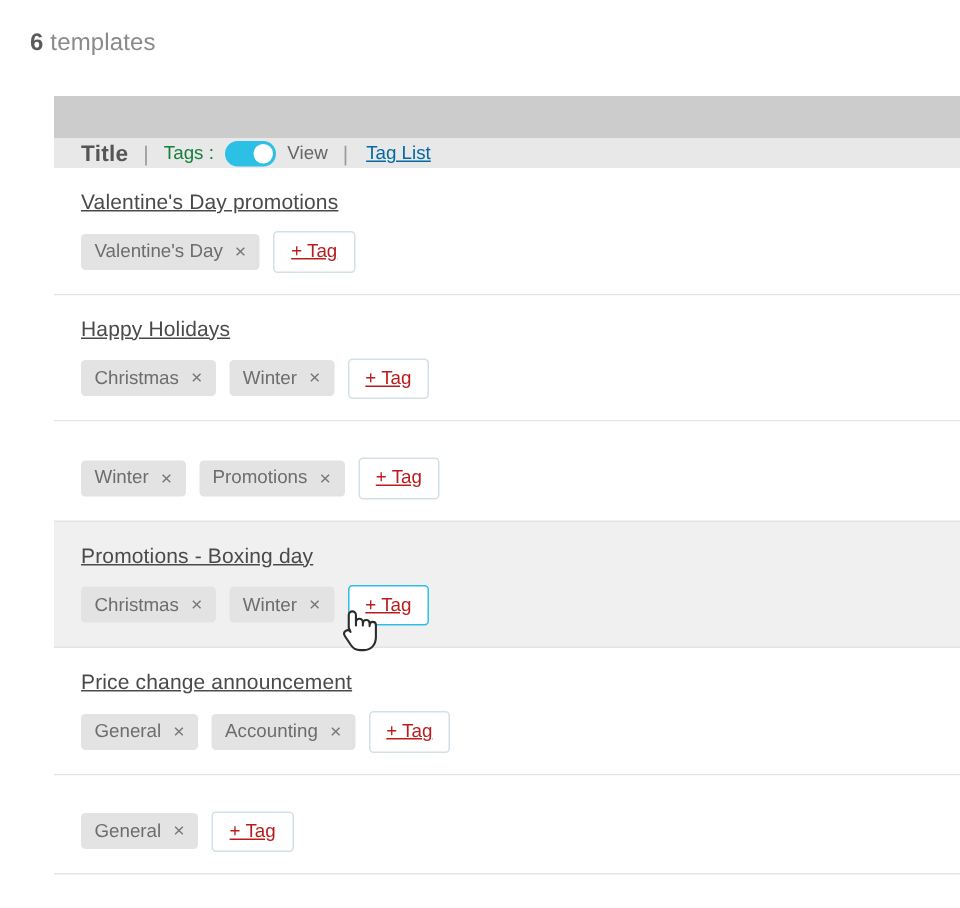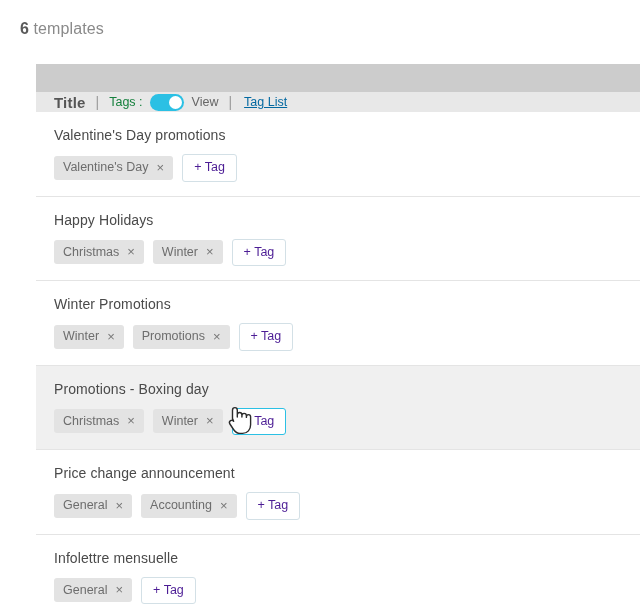--- a/index.html
+++ b/index.html
@@ -110,20 +110,21 @@
     box-sizing: border-box;
     background: #ffffff;
   }
   .row.highlight {
     background: #f0f0f0;
   }
   .row-title {
     display: inline-block;
     font-size: 14px;
     color: #4a4a4a;
+    text-decoration: underline;
     cursor: pointer;
     letter-spacing: .1px;
   }
   .tag-row {
     margin-top: 10px;
     display: flex;
     align-items: center;
     gap: 9px;
   }
 
@@ -144,28 +145,29 @@
     color: #777777;
     font-size: 13px;
     cursor: pointer;
     line-height: 1;
   }
 
   .add-tag {
     background: #ffffff;
     border: 1px solid #d3e0e6;
     border-radius: 3px;
-    color: #4c1d95;
+    color: #b91c1c;
     font-size: 12.5px;
     padding: 6px 11px 7px 11px;
     display: inline-flex;
     align-items: center;
     white-space: nowrap;
     cursor: pointer;
     line-height: 1;
+    text-decoration: underline;
   }
   .add-tag.hovered {
     border: 1.5px solid #2bc0e4;
   }
 
   
   .cursor {
     position: absolute;
     pointer-events: none;
     z-index: 50;
@@ -207,21 +209,21 @@
           <span class="chip">
             <span>Christmas</span>
             <span class="chip-x">×</span>
           </span>
           <span class="chip">
             <span>Winter</span>
             <span class="chip-x">×</span>
           </span>
           <span class="add-tag">+ Tag</span>
         </div></div>
-      <div class="row"><a class="row-title">Winter Promotions</a><div class="tag-row">
+      <div class="row"><div class="tag-row">
           <span class="chip">
             <span>Winter</span>
             <span class="chip-x">×</span>
           </span>
           <span class="chip">
             <span>Promotions</span>
             <span class="chip-x">×</span>
           </span>
           <span class="add-tag">+ Tag</span>
         </div></div>
@@ -240,21 +242,21 @@
           <span class="chip">
             <span>General</span>
             <span class="chip-x">×</span>
           </span>
           <span class="chip">
             <span>Accounting</span>
             <span class="chip-x">×</span>
           </span>
           <span class="add-tag">+ Tag</span>
         </div></div>
-      <div class="row"><a class="row-title">Infolettre mensuelle</a><div class="tag-row">
+      <div class="row"><div class="tag-row">
           <span class="chip">
             <span>General</span>
             <span class="chip-x">×</span>
           </span>
           <span class="add-tag">+ Tag</span>
         </div></div>
     </div>
 </div>
 
 <div class="cursor" id="cursor-el" style="left: 225px; top: 404px;">

